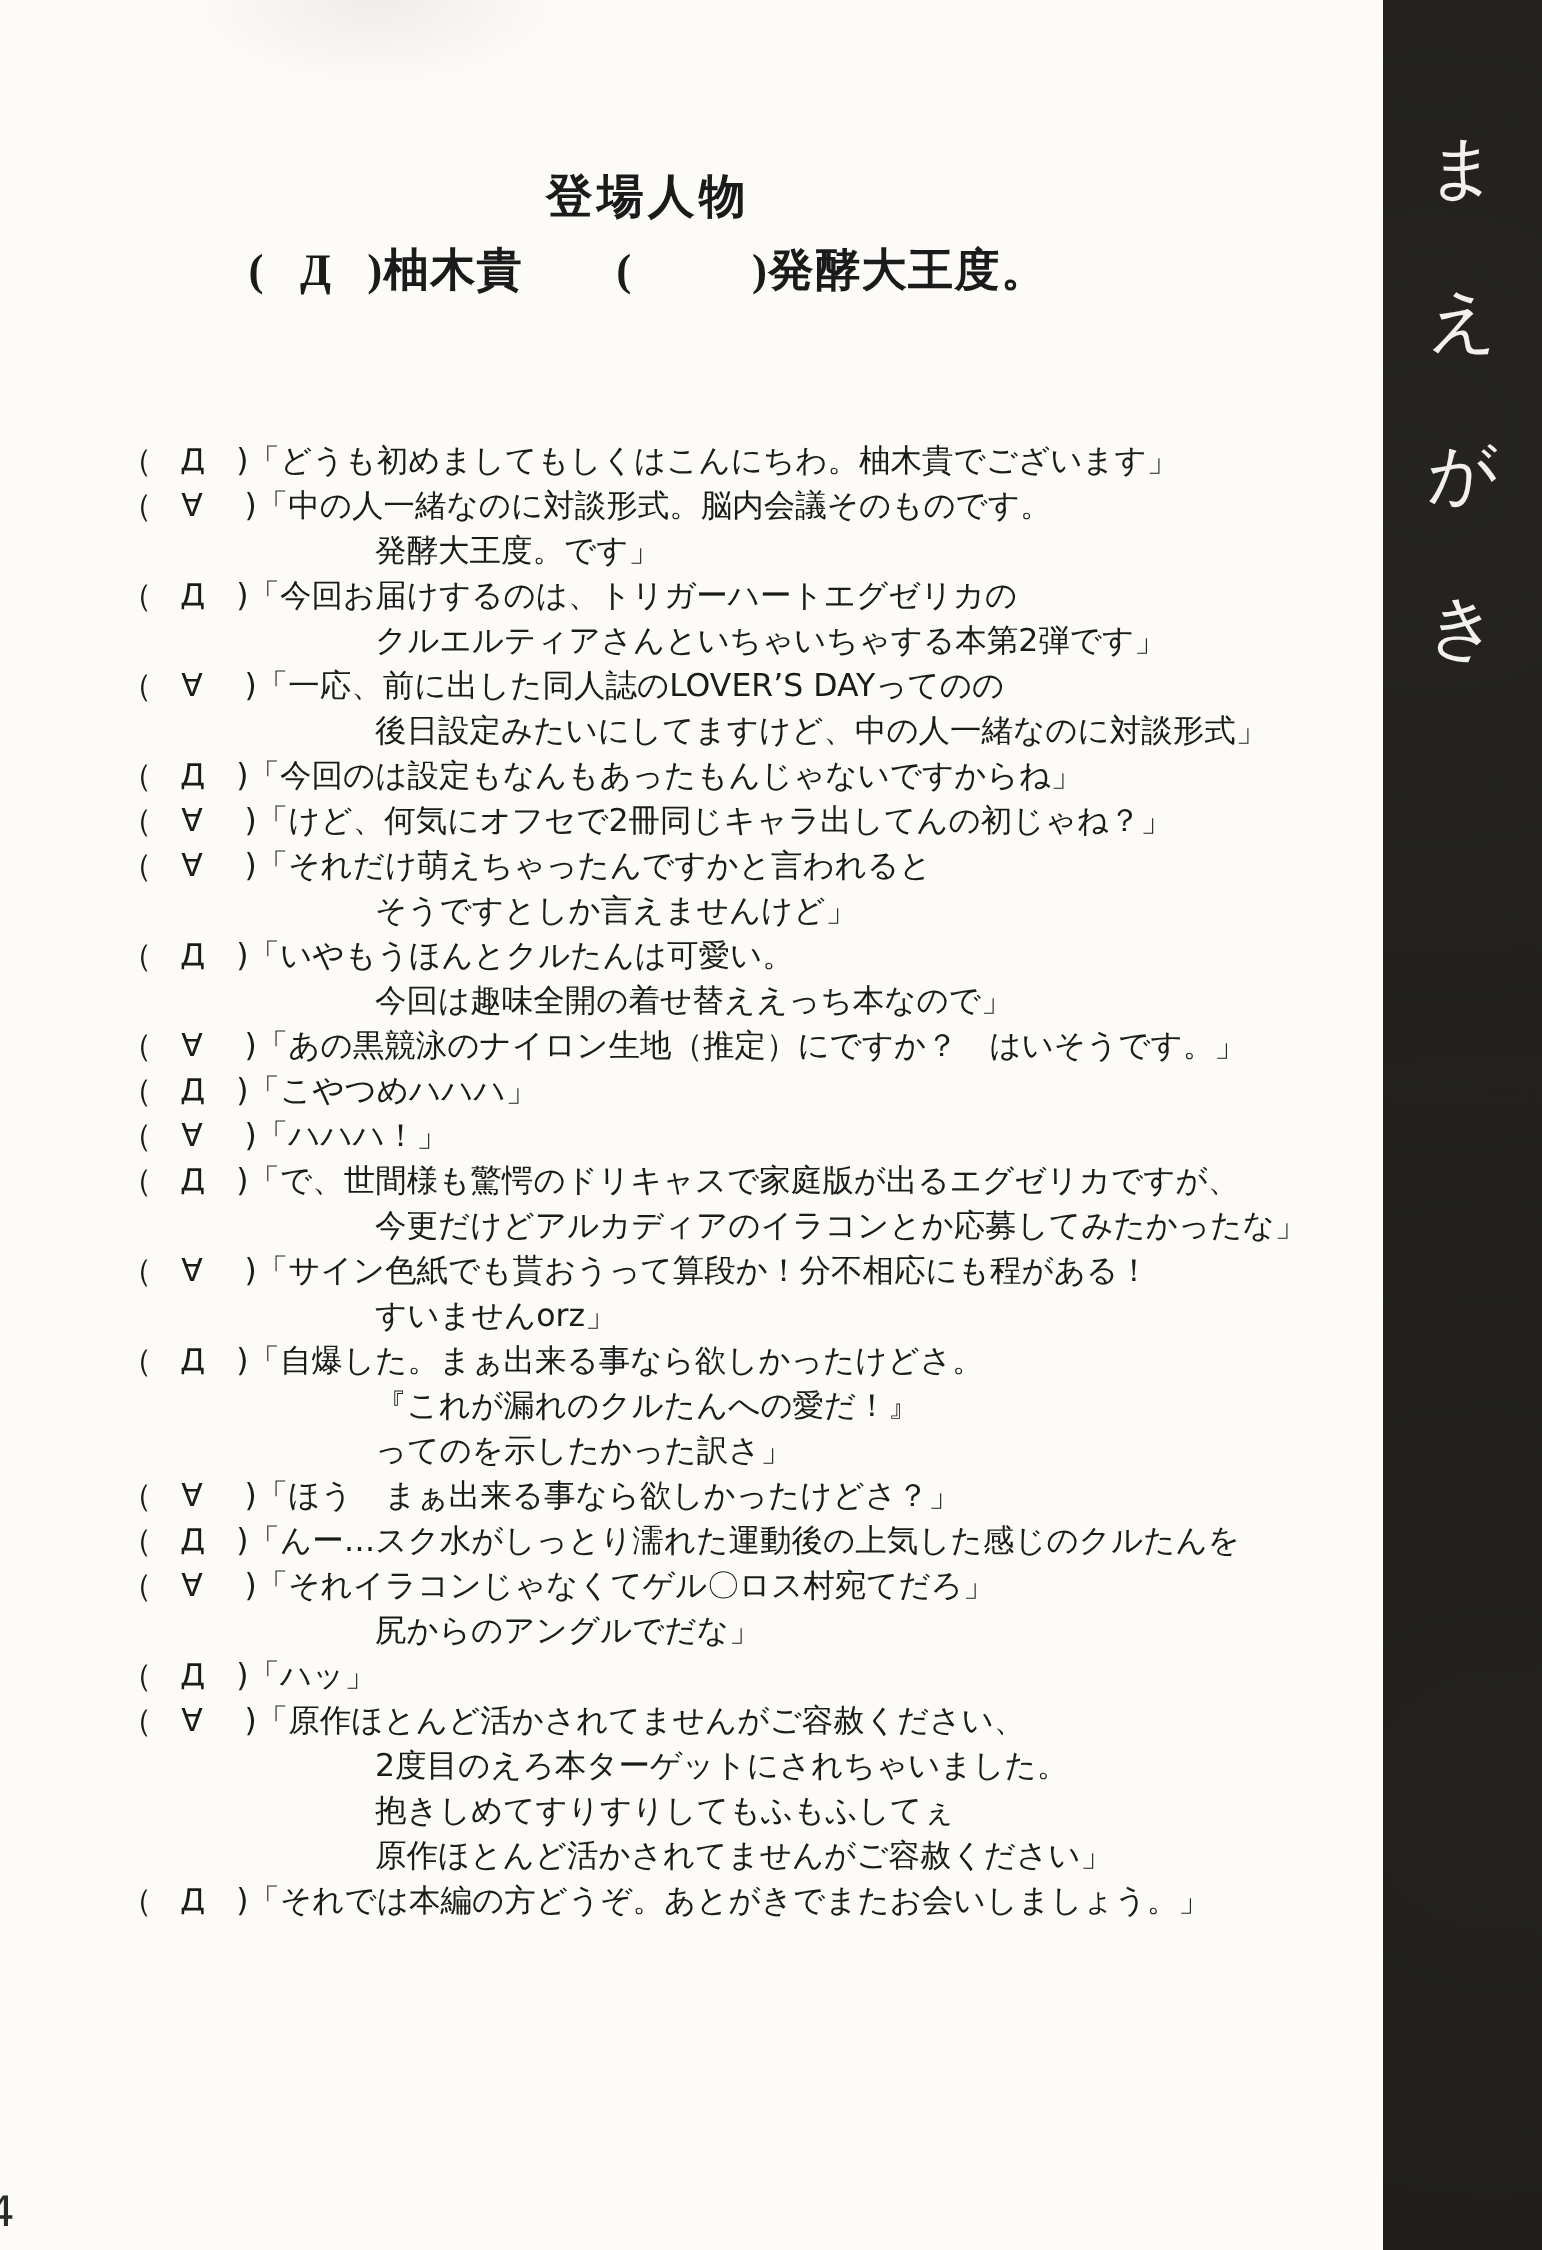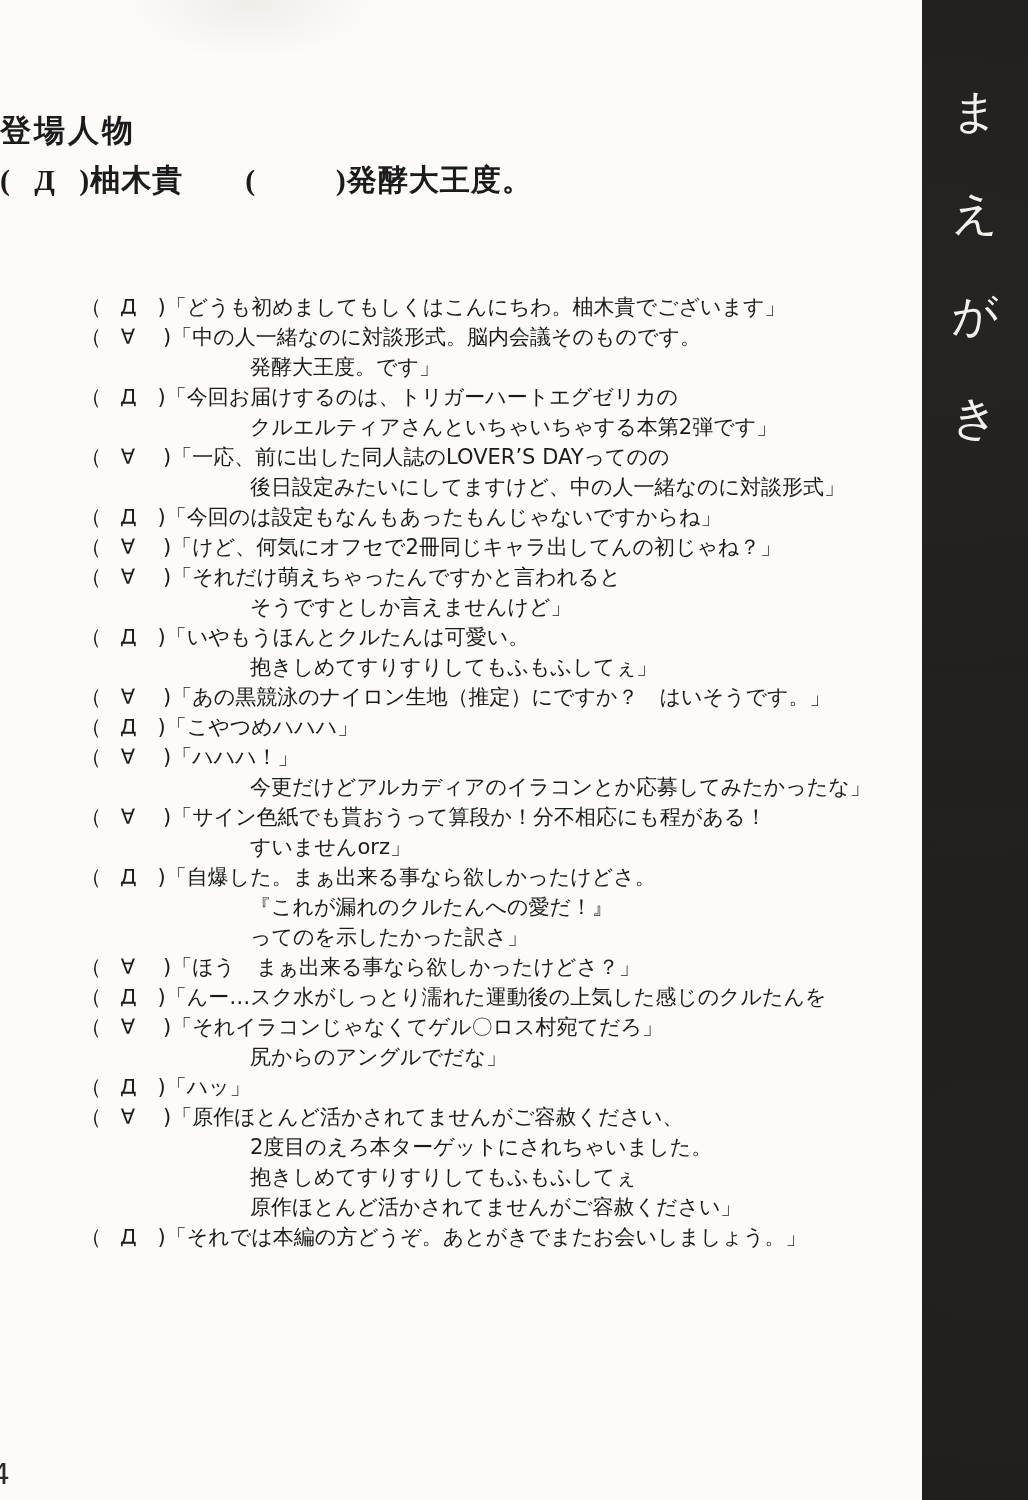--- a/index.html
+++ b/index.html
@@ -23,21 +23,21 @@
     background-image:radial-gradient(circle at 30% 20%,rgba(255,255,255,.03),rgba(0,0,0,0) 60%),
                      radial-gradient(circle at 70% 80%,rgba(255,255,255,.02),rgba(0,0,0,0) 50%);
   }
   .sidebar-text{
     display:flex;flex-direction:column;align-items:center;
     padding-top:88px;gap:56px;
     color:#f2f1ec;font-size:46px;line-height:1;font-weight:normal;
   }
   .header{
     position:absolute;top:110px;left:0;width:830px;
-    text-align:left;font-weight:bold;
+    text-align:center;font-weight:bold;padding-left:17px;
   }
   .header .t1{font-size:31px;letter-spacing:3px;}
   .header .t2{font-size:30px;margin-top:8px;letter-spacing:1px;white-space:nowrap;font-family:Liberation Serif, serif;}
   .dialogue{
     position:absolute;top:292px;left:93px;width:830px;
     font-size:21px;font-weight:normal;
   }
   .line{height:30px;line-height:30px;white-space:nowrap;letter-spacing:0;}
   .line.cont{padding-left:157px;}
   .spk{display:inline-block;}
@@ -62,24 +62,25 @@
       <div class="line cont"><span>発酵大王度。です」</span></div>
       <div class="line"><span class="spk">(゚Д゚)</span><span>「今回お届けするのは、トリガーハートエグゼリカの</span></div>
       <div class="line cont"><span>クルエルティアさんといちゃいちゃする本第2弾です」</span></div>
       <div class="line"><span class="spk">(゚∀ ゚)</span><span>「一応、前に出した同人誌のLOVER’S DAYってのの</span></div>
       <div class="line cont"><span>後日設定みたいにしてますけど、中の人一緒なのに対談形式」</span></div>
       <div class="line"><span class="spk">(゚Д゚)</span><span>「今回のは設定もなんもあったもんじゃないですからね」</span></div>
       <div class="line"><span class="spk">(゚∀ ゚)</span><span>「けど、何気にオフセで2冊同じキャラ出してんの初じゃね？」</span></div>
       <div class="line"><span class="spk">(゚∀ ゚)</span><span>「それだけ萌えちゃったんですかと言われると</span></div>
       <div class="line cont"><span>そうですとしか言えませんけど」</span></div>
       <div class="line"><span class="spk">(゚Д゚)</span><span>「いやもうほんとクルたんは可愛い。</span></div>
-      <div class="line cont"><span>抱きしめてすりすりしてもふもふしてぇ」</span></div>
+      <div class="line cont"><span>今回は趣味全開の着せ替ええっち本なので」</span></div>
       <div class="line"><span class="spk">(゚∀ ゚)</span><span>「あの黒競泳のナイロン生地（推定）にですか？　はいそうです。」</span></div>
       <div class="line"><span class="spk">(゚Д゚)</span><span>「こやつめハハハ」</span></div>
       <div class="line"><span class="spk">(゚∀ ゚)</span><span>「ハハハ！」</span></div>
+      <div class="line"><span class="spk">(゚Д゚)</span><span>「で、世間様も驚愕のドリキャスで家庭版が出るエグゼリカですが、</span></div>
       <div class="line cont"><span>今更だけどアルカディアのイラコンとか応募してみたかったな」</span></div>
       <div class="line"><span class="spk">(゚∀ ゚)</span><span>「サイン色紙でも貰おうって算段か！分不相応にも程がある！</span></div>
       <div class="line cont"><span>すいませんorz」</span></div>
       <div class="line"><span class="spk">(゚Д゚)</span><span>「自爆した。まぁ出来る事なら欲しかったけどさ。</span></div>
       <div class="line cont"><span>『これが漏れのクルたんへの愛だ！』</span></div>
       <div class="line cont"><span>ってのを示したかった訳さ」</span></div>
       <div class="line"><span class="spk">(゚∀ ゚)</span><span>「ほう　まぁ出来る事なら欲しかったけどさ？」</span></div>
       <div class="line"><span class="spk">(゚Д゚)</span><span>「んー…スク水がしっとり濡れた運動後の上気した感じのクルたんを</span></div>
       <div class="line"><span class="spk">(゚∀ ゚)</span><span>「それイラコンじゃなくてゲル〇ロス村宛てだろ」</span></div>
       <div class="line cont"><span>尻からのアングルでだな」</span></div>

